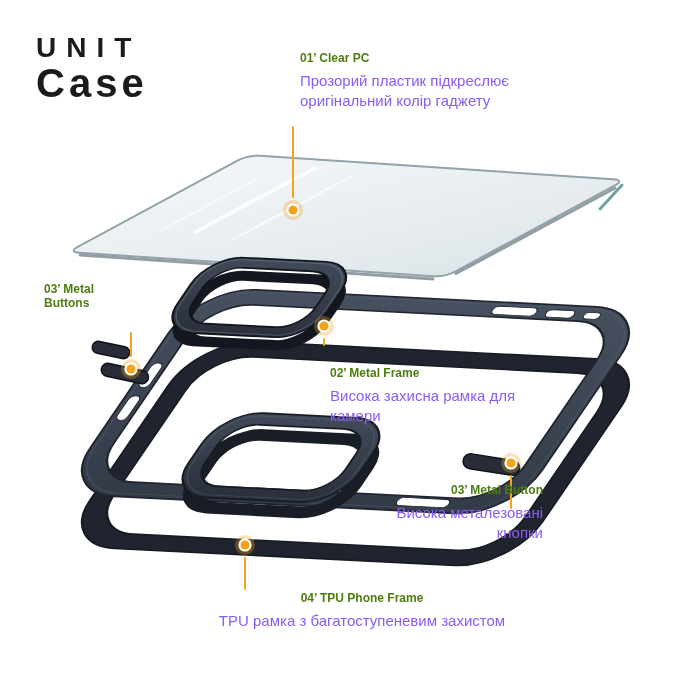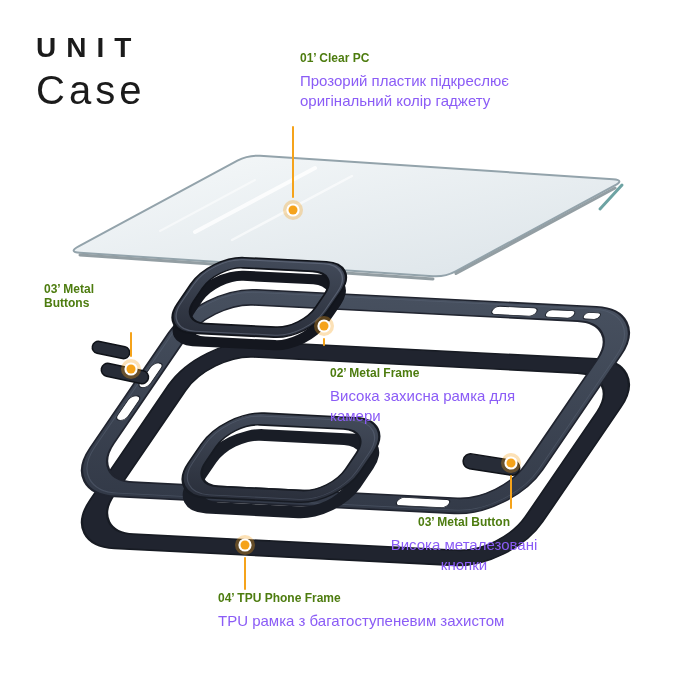--- a/index.html
+++ b/index.html
@@ -7,29 +7,29 @@
     --case:#3A4150;
     --ink:#151515;
   }
   *{margin:0;padding:0;box-sizing:border-box}
   html,body{width:700px;height:700px;background:#ffffff;overflow:hidden;
     font-family:"Liberation Sans",sans-serif;color:var(--ink);position:relative}
   .stage{position:absolute;inset:0;width:680px;height:700px}
   .stage svg{position:absolute;left:0;top:0}
   .brand{position:absolute;left:36px;top:34px;line-height:1;color:#1b1b1b}
   .brand-line1{font-size:28px;font-weight:700;letter-spacing:10px}
-  .brand-line2{font-size:40px;font-weight:400;letter-spacing:4px;margin-top:8px}
+  .brand-line2{font-size:40px;font-weight:700;letter-spacing:4px;margin-top:1px}
   .callout{position:absolute}
   .callout-title{font-weight:700;font-size:12px;color:#4d7c0f;margin-bottom:5px;line-height:1.15}
   .callout-body{font-size:15px;color:#8b5cf6;line-height:1.38}
   .co-clearpc{left:300px;top:52px;width:262px}
   .co-buttons-left{left:44px;top:283px;width:92px}
   .co-frame{left:330px;top:367px;width:215px}
-  .co-button-right{left:385px;top:516px;width:158px;text-align:center}
-  .co-tpu{left:218px;top:592px;width:288px;}
+  .co-button-right{left:385px;top:484px;width:158px;text-align:right}
+  .co-tpu{left:218px;top:592px;width:288px;text-align:center}
 </style>
 </head>
 <body>
 
 <div class="stage">
 
   <svg width="700" height="700" viewBox="0 0 700 700">
     <defs>
       <linearGradient id="gradPlate" x1="0" y1="0" x2="1" y2="1">
         <stop offset="0" stop-color="#f6f9fa"></stop>

